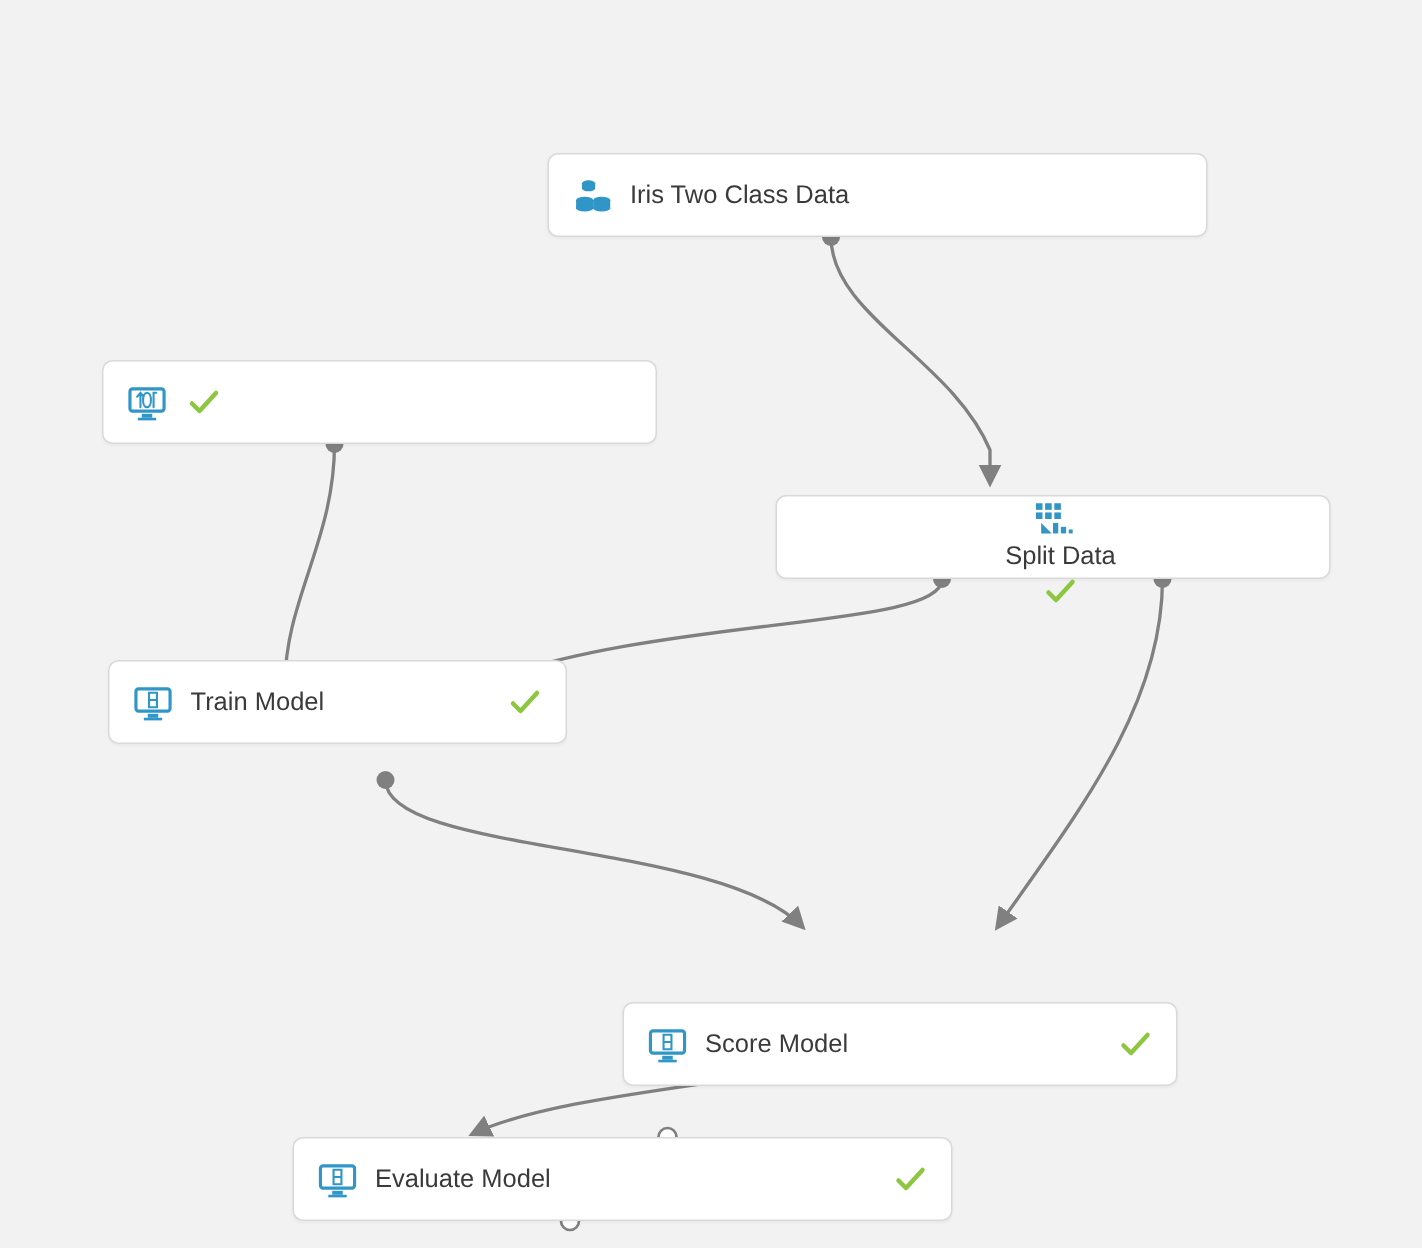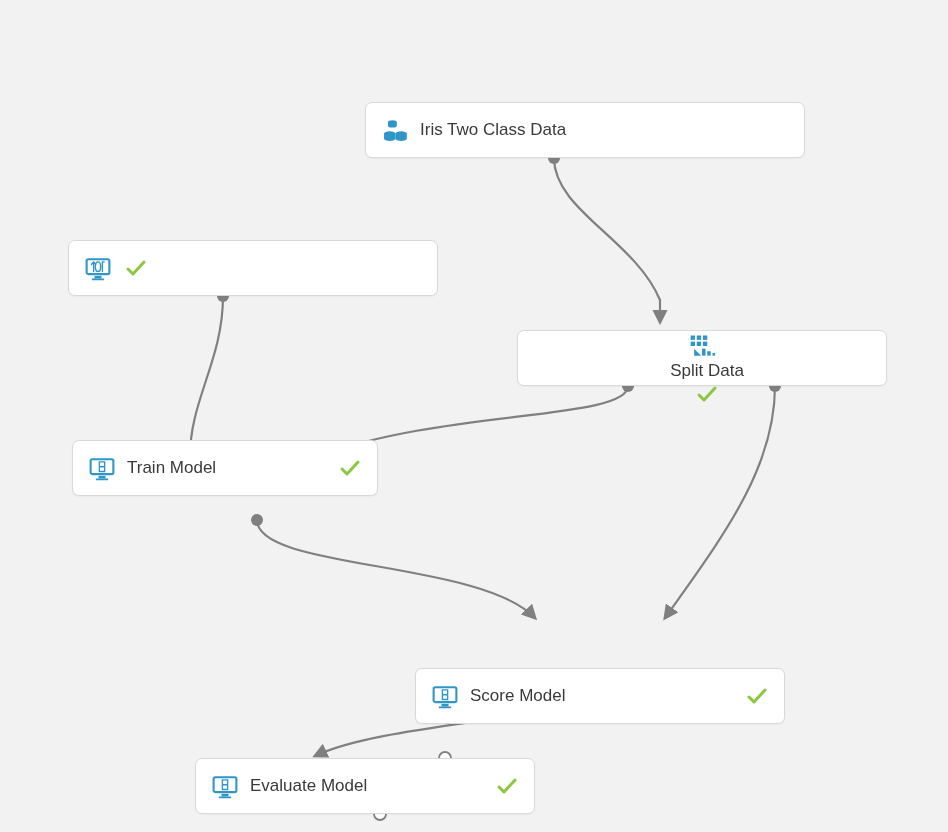--- a/index.html
+++ b/index.html
@@ -213,21 +213,21 @@
       </svg>
     </span>
     <span class="label">Score Model</span>
     <span class="status-slot">
       <svg viewBox="0 0 24 24" width="24" height="24">
           <path class="check" d="M4 13 L9 18 L20 6"></path>
         </svg>
     </span>
   </div>
 
-  <div class="node" style="left:195px; top:758px; width:340px;">
+  <div class="node" style="left:195px; top:758px; width:440px;">
     <span class="icon-slot">
       <svg viewBox="0 0 32 32" width="28" height="28">
         <g>
           <rect x="3" y="6" width="26" height="17" rx="2" fill="none" stroke="#2f96c7" stroke-width="2.4"></rect>
           <rect x="12" y="25" width="8" height="3" class="ml-icon"></rect>
           <rect x="9" y="28" width="14" height="2" class="ml-icon"></rect>
           <path d="M 13 20 L 13 9 L 19 9 L 19 20 Z M 13 14.5 L 19 14.5" fill="none" stroke="#2f96c7" stroke-width="1.6"></path>
         </g>
       </svg>
     </span>

